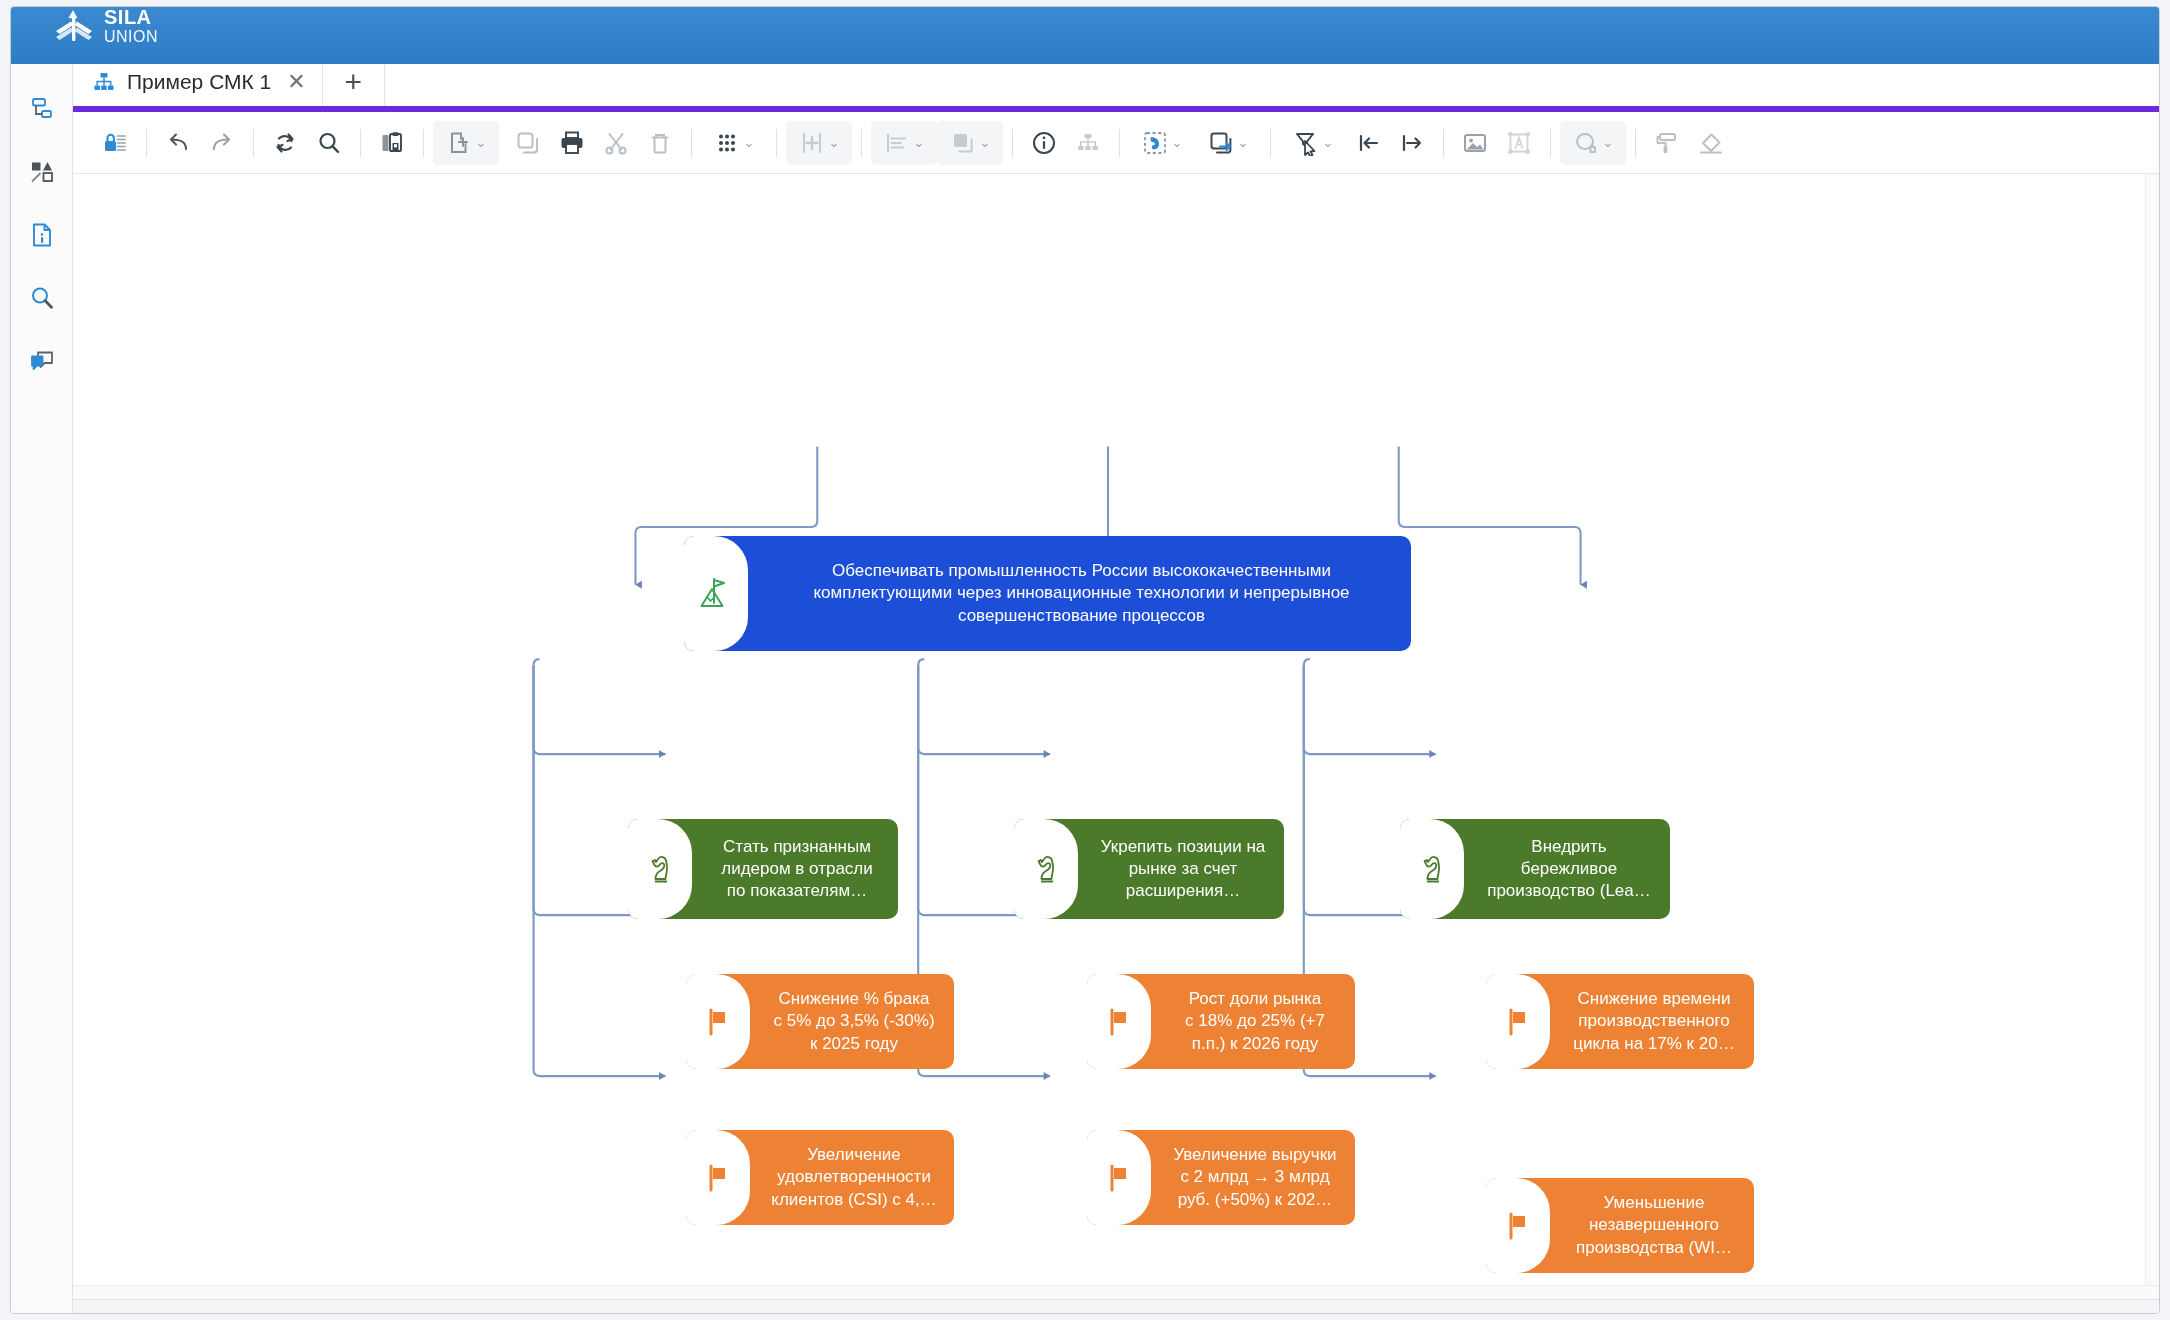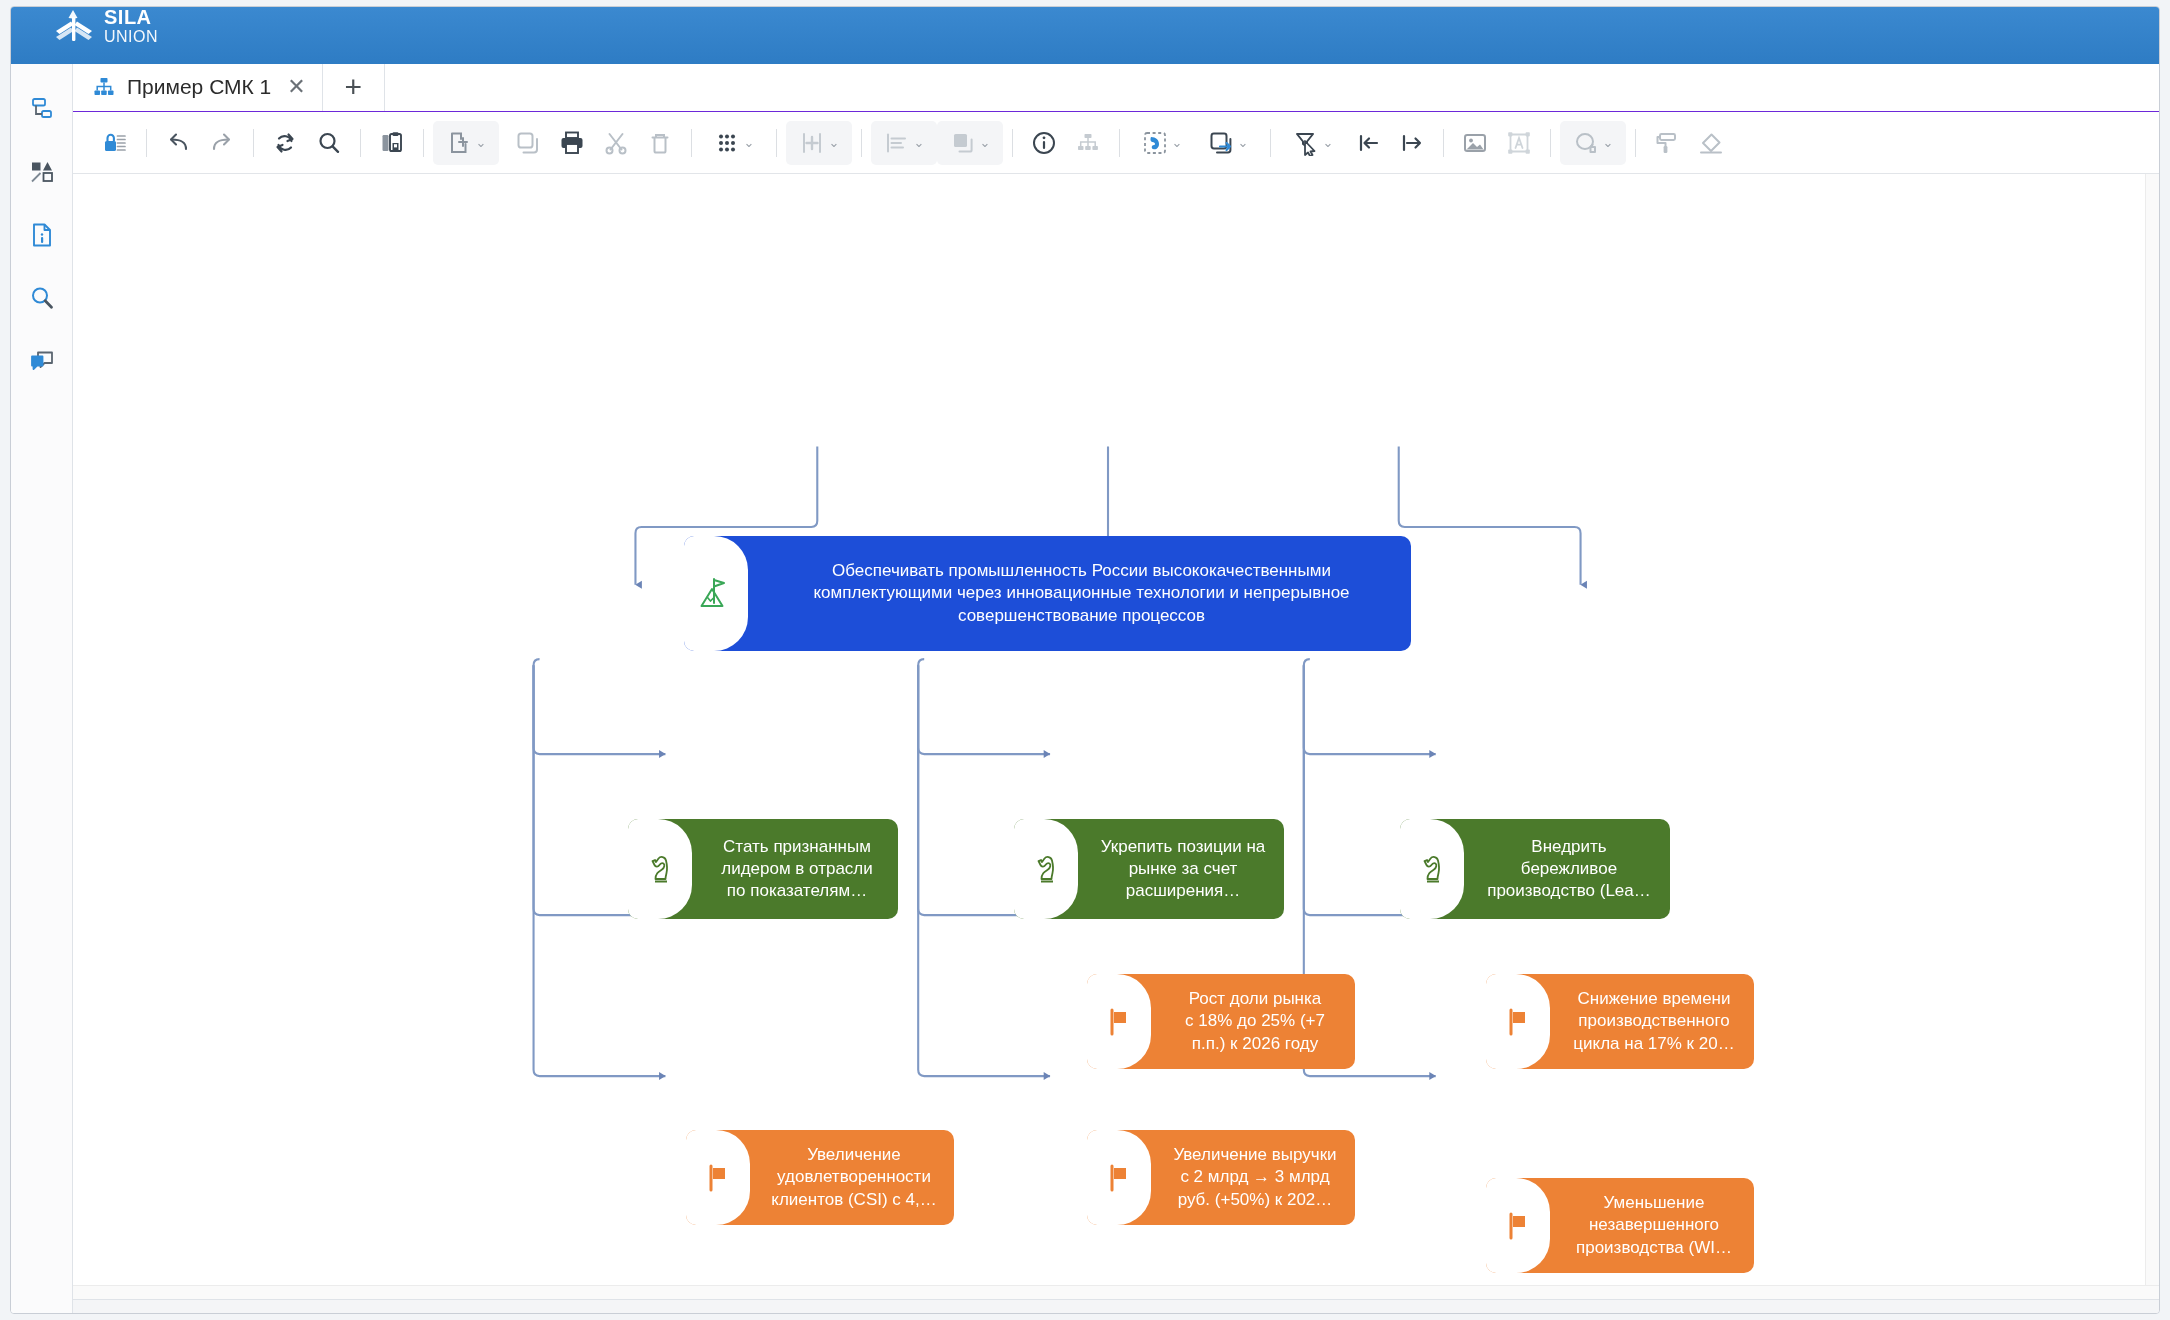--- a/index.html
+++ b/index.html
@@ -56,21 +56,21 @@
     border-radius: 4px;
     cursor: pointer;
   }
 
   .content { flex: 1; display: flex; flex-direction: column; min-width: 0; }
 
   
   .tabstrip {
     height: 48px; flex: 0 0 48px;
     background: #f4f5f7;
-    border-bottom: 1px solid #6d28d9;
+    border-bottom: 6px solid #6d28d9;
     display: flex; align-items: flex-end;
   }
   .tab {
     height: 48px;
     display: flex; align-items: center;
     padding: 0 16px 0 20px;
     background: #ffffff;
     border-right: 1px solid #dfe3e8;
     cursor: pointer;
     gap: 12px;
@@ -593,20 +593,31 @@
             <div class="node-badge">
               <svg width="36" height="36" viewBox="0 0 36 36">
                 <path d="M13 30.5 H25 M13.5 28 C13.5 22 17 20.5 20 18.5 C22.5 16.8 23 13.5 21.5 12.5 C20 11.5 18 13 17 14.5 C16 16 13.5 16 12.5 14 L10.5 10 L13 9 L14 11 L16.5 7.5 C18.5 5 23 5.5 24 9.5 C25 13.5 25.5 18 24.5 22 C23.8 25 23.5 26.8 23.5 28 Z" fill="none" stroke="#4b7a2b" stroke-width="1.8" stroke-linejoin="round"></path>
               </svg>
             </div>
             <div class="node-text">Внедрить
 бережливое
 производство (Lea…</div>
           </div>
 
+          <div class="node kpi" style="left:613px; top:800px; width:268px; height:95px;">
+            <div class="node-badge">
+              <svg width="36" height="36" viewBox="0 0 36 36">
+                <path d="M11 6 V30" stroke="#ed8235" stroke-width="3" stroke-linecap="round" fill="none"></path>
+                <path d="M13 8 H25 V19 H13 Z" fill="#ed8235"></path>
+              </svg>
+            </div>
+            <div class="node-text">Снижение % брака
+с 5% до 3,5% (-30%)
+к 2025 году</div>
+          </div>
 
           <div class="node kpi" style="left:613px; top:956px; width:268px; height:95px;">
             <div class="node-badge">
               <svg width="36" height="36" viewBox="0 0 36 36">
                 <path d="M11 6 V30" stroke="#ed8235" stroke-width="3" stroke-linecap="round" fill="none"></path>
                 <path d="M13 8 H25 V19 H13 Z" fill="#ed8235"></path>
               </svg>
             </div>
             <div class="node-text">Увеличение
 удовлетворенности

